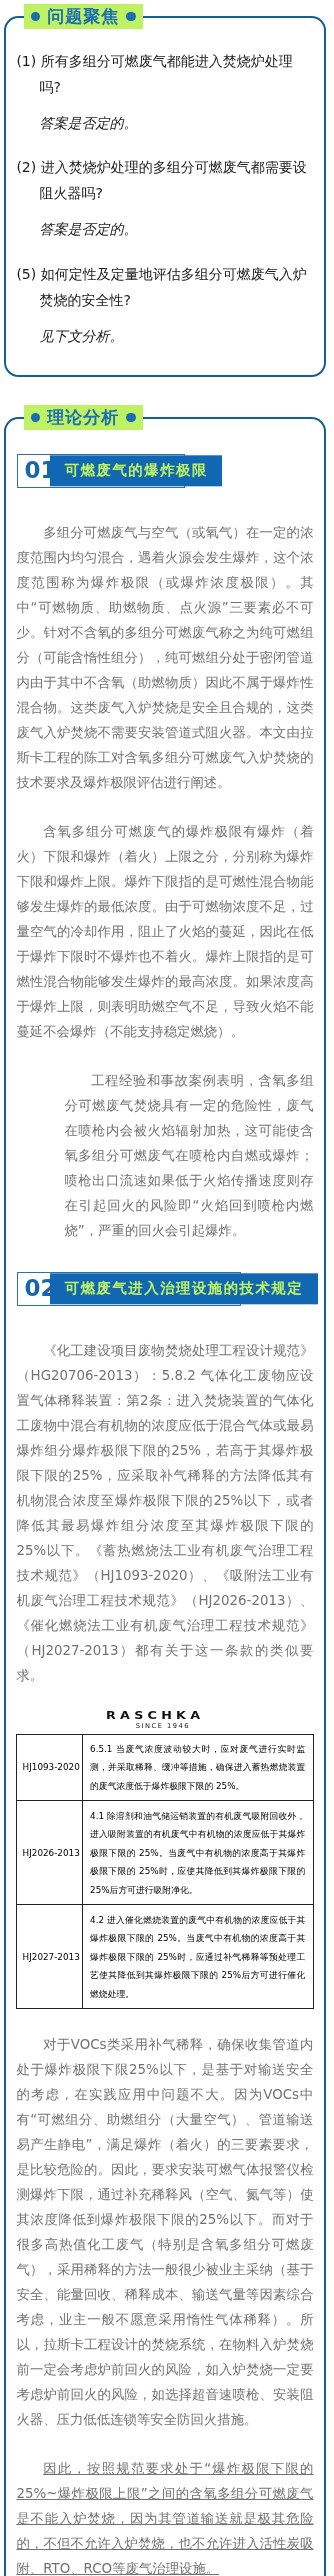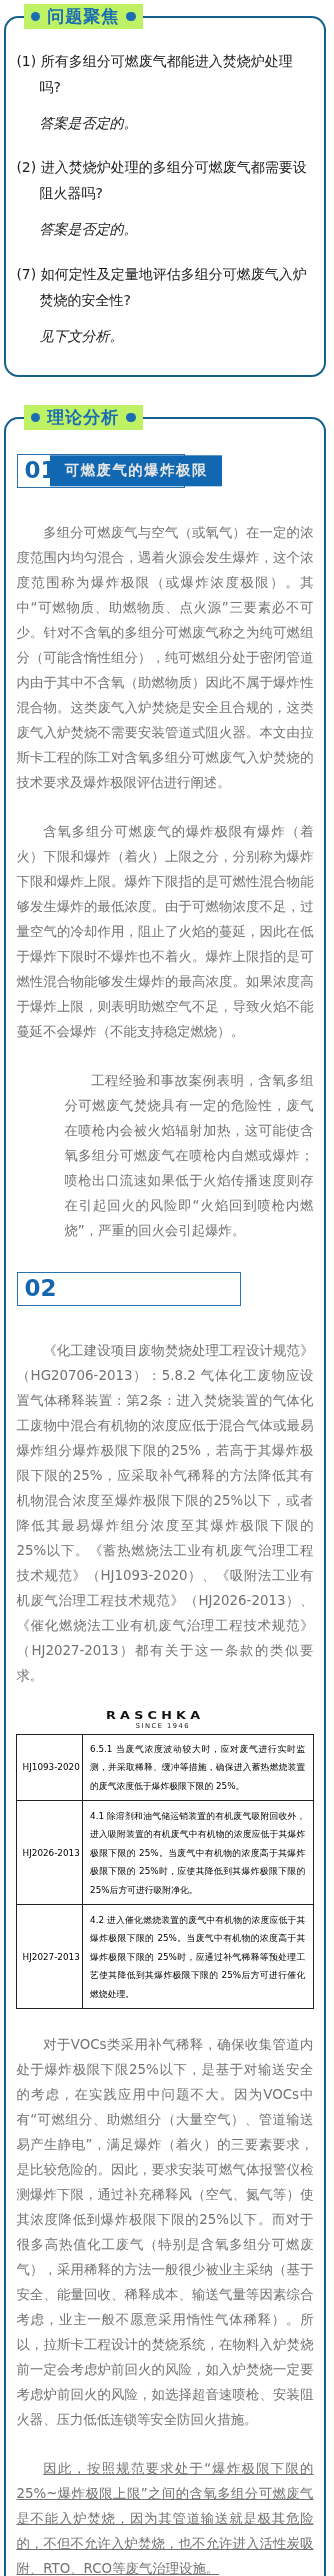--- a/index.html
+++ b/index.html
@@ -69,21 +69,21 @@
   }
   .sec-num {
     position:absolute; left:7.2px; top:16px;
     transform:translateY(-50%);
     font-size:23px; font-weight:bold; color:#1566ad;
     font-family:"DejaVu Sans","Liberation Sans",sans-serif;
   }
   .sec-pill {
     position:absolute; left:33px; top:17px;
     transform:translateY(-50%);
-    background:#1167b2; color:#e5e5e5;
+    background:#1167b2; color:#bef264;
     font-size:14.4px; font-weight:bold;
     letter-spacing:1.5px; white-space:nowrap;
     padding:6.2px 14.4px;
   }
 
   
   .brand { text-align:center; padding-right:4.1px; margin:-3.1px 0 4.1px 0; color:#111; }
   .brand-name {
     display:inline-block;
     font-size:10.8px; font-weight:bold;
@@ -122,21 +122,21 @@
     <div class="focus-body">
       <div class="qa-block">
         <div class="q">(1) 所有多组分可燃废气都能进入焚烧炉处理吗?</div>
         <div class="a">答案是否定的。</div>
       </div>
       <div class="qa-block">
         <div class="q">(2) 进入焚烧炉处理的多组分可燃废气都需要设阻火器吗?</div>
         <div class="a">答案是否定的。</div>
       </div>
       <div class="qa-block">
-        <div class="q">(7) 如何定性及定量地评估多组分可燃废气入炉焚烧的安全性?</div>
+        <div class="q">(5) 如何定性及定量地评估多组分可燃废气入炉焚烧的安全性?</div>
         <div class="a">见下文分析。</div>
       </div>
     </div>
   </section>
 
   <div class="panel-gap"></div>
 
   <section class="panel">
     <div class="panel-header">
       <span class="dot"></span>
@@ -151,20 +151,21 @@
         <div class="sec-num">01</div>
         <div class="sec-pill">可燃废气的爆炸极限</div>
       </div>
       <p class="para">多组分可燃废气与空气（或氧气）在一定的浓度范围内均匀混合，遇着火源会发生爆炸，这个浓度范围称为爆炸极限（或爆炸浓度极限）。其中“可燃物质、助燃物质、点火源”三要素必不可少。针对不含氧的多组分可燃废气称之为纯可燃组分（可能含惰性组分），纯可燃组分处于密闭管道内由于其中不含氧（助燃物质）因此不属于爆炸性混合物。这类废气入炉焚烧是安全且合规的，这类废气入炉焚烧不需要安装管道式阻火器。本文由拉斯卡工程的陈工对含氧多组分可燃废气入炉焚烧的技术要求及爆炸极限评估进行阐述。</p>
       <p class="para">含氧多组分可燃废气的爆炸极限有爆炸（着火）下限和爆炸（着火）上限之分，分别称为爆炸下限和爆炸上限。爆炸下限指的是可燃性混合物能够发生爆炸的最低浓度。由于可燃物浓度不足，过量空气的冷却作用，阻止了火焰的蔓延，因此在低于爆炸下限时不爆炸也不着火。爆炸上限指的是可燃性混合物能够发生爆炸的最高浓度。如果浓度高于爆炸上限，则表明助燃空气不足，导致火焰不能蔓延不会爆炸（不能支持稳定燃烧）。</p>
       <p class="para" style="margin-bottom:29px;margin-left:48px;">工程经验和事故案例表明，含氧多组分可燃废气焚烧具有一定的危险性，废气在喷枪内会被火焰辐射加热，这可能使含氧多组分可燃废气在喷枪内自燃或爆炸；喷枪出口流速如果低于火焰传播速度则存在引起回火的风险即“火焰回到喷枪内燃烧”，严重的回火会引起爆炸。</p>
 
       <div class="sec-head">
         <div class="sec-outline" style="width:222px;"></div>
         <div class="sec-num">02</div>
+        <div class="sec-pill">可燃废气进入治理设施的技术规定</div>
       </div>
       <p class="para">《化工建设项目废物焚烧处理工程设计规范》（HG20706-2013）：5.8.2 气体化工废物应设置气体稀释装置：第2条：进入焚烧装置的气体化工废物中混合有机物的浓度应低于混合气体或最易爆炸组分爆炸极限下限的25%，若高于其爆炸极限下限的25%，应采取补气稀释的方法降低其有机物混合浓度至爆炸极限下限的25%以下，或者降低其最易爆炸组分浓度至其爆炸极限下限的25%以下。《蓄热燃烧法工业有机废气治理工程技术规范》（HJ1093-2020）、《吸附法工业有机废气治理工程技术规范》（HJ2026-2013）、《催化燃烧法工业有机废气治理工程技术规范》（HJ2027-2013）都有关于这一条款的类似要求。</p>
 
       <div class="brand">
         <div class="brand-name">RASCHKA</div>
         <div class="brand-since">SINCE 1946</div>
       </div>
 
       <table class="reg-table">
         <tbody>

